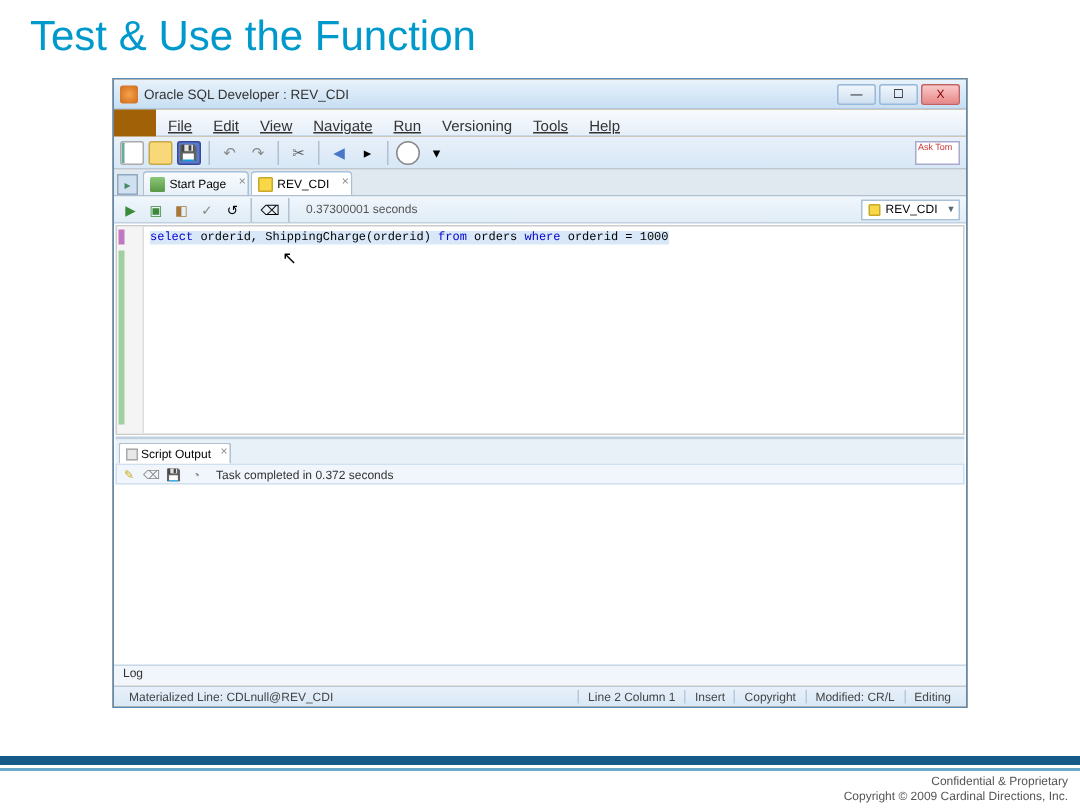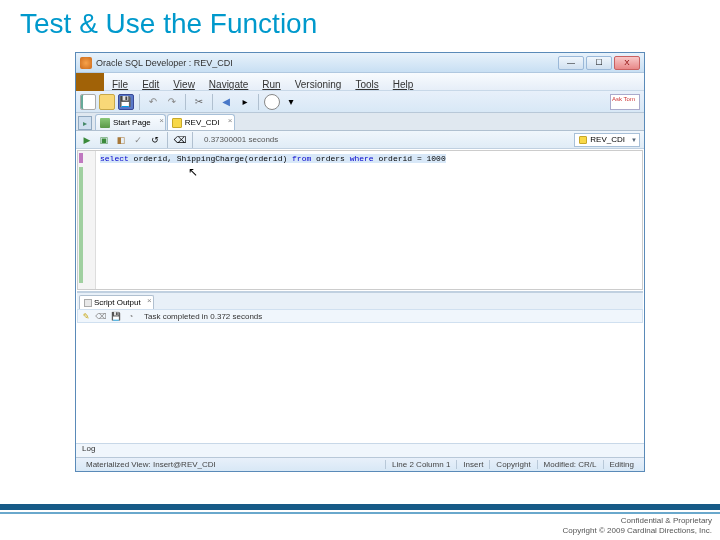--- a/index.html
+++ b/index.html
@@ -196,21 +196,21 @@
       </div>
     </div>
 
     <div class="log-bar">
       <span class="log-btn">Log</span>
     </div>
 
   </div>
 
   <div class="statusbar">
-    <span class="status-segment">Materialized View: Insert@REV_CDI</span>
+    <span class="status-segment">Materialized Line: CDLnull@REV_CDI</span>
     <span class="status-segment">Line 2 Column 1</span>
     <span class="status-segment">Insert</span>
     <span class="status-segment">Copyright</span>
     <span class="status-segment">Modified: CR/L</span>
     <span class="status-segment">Editing</span>
   </div>
 
 </div>
 
 <div class="footer-band"></div>

